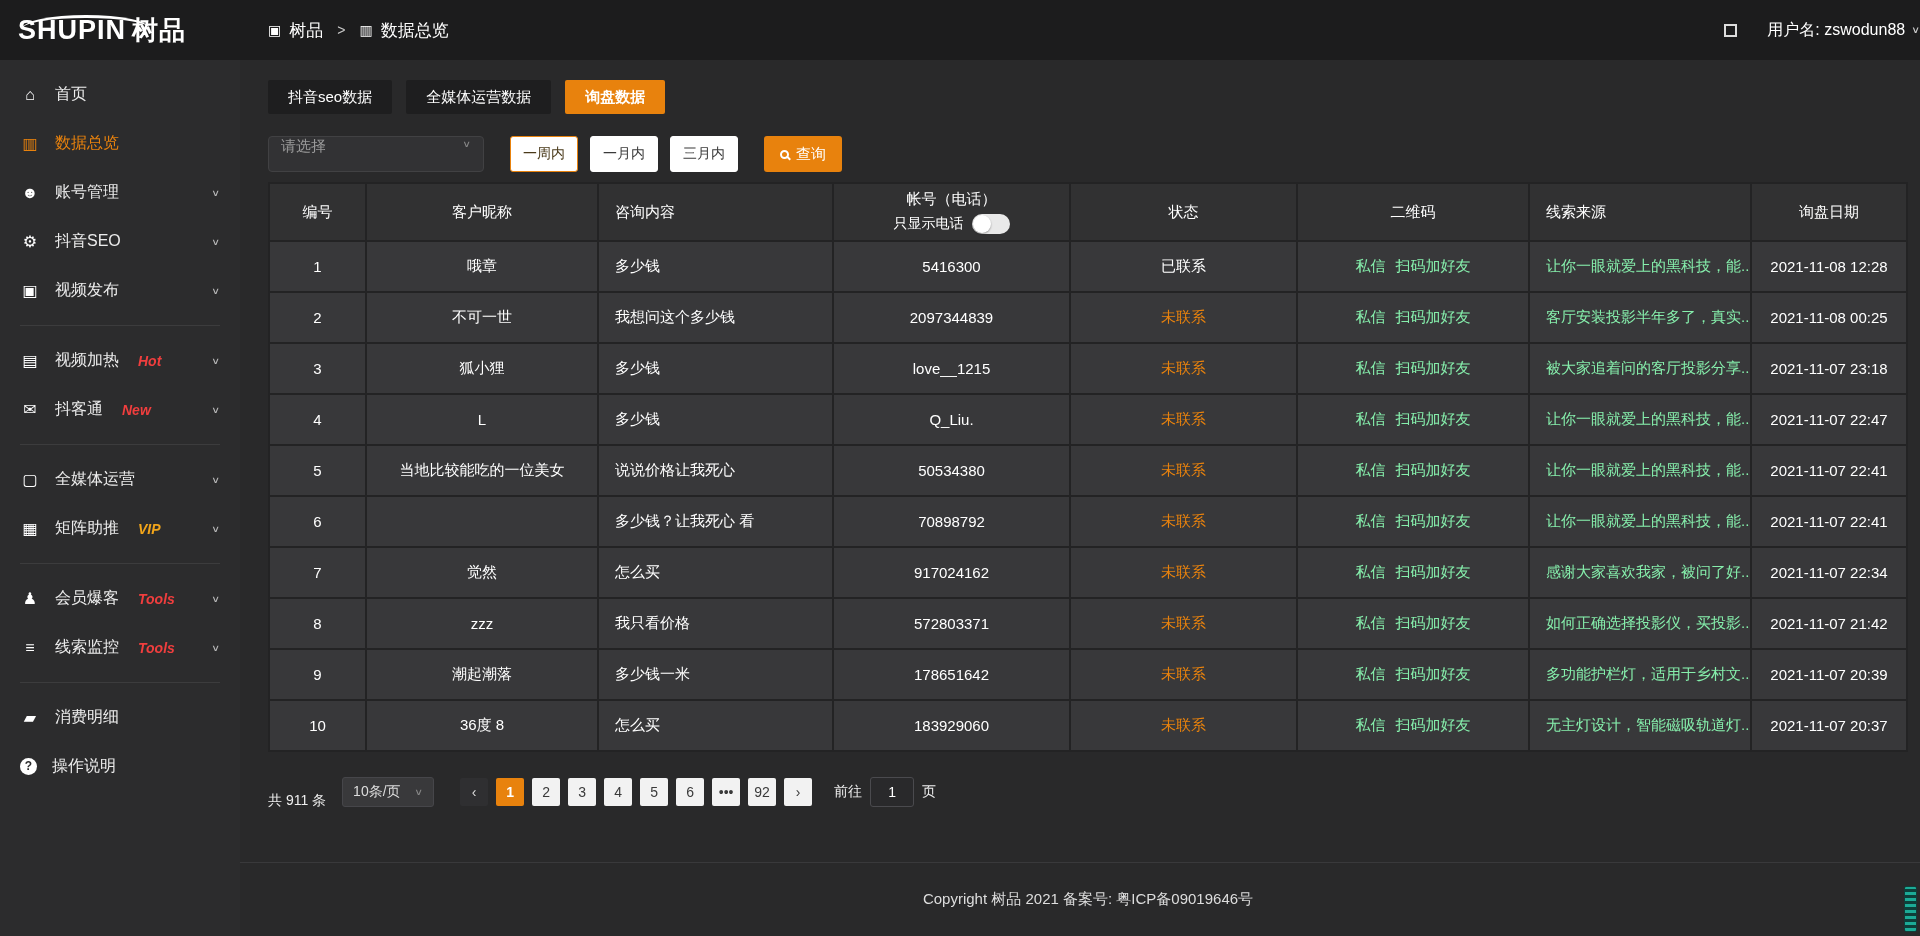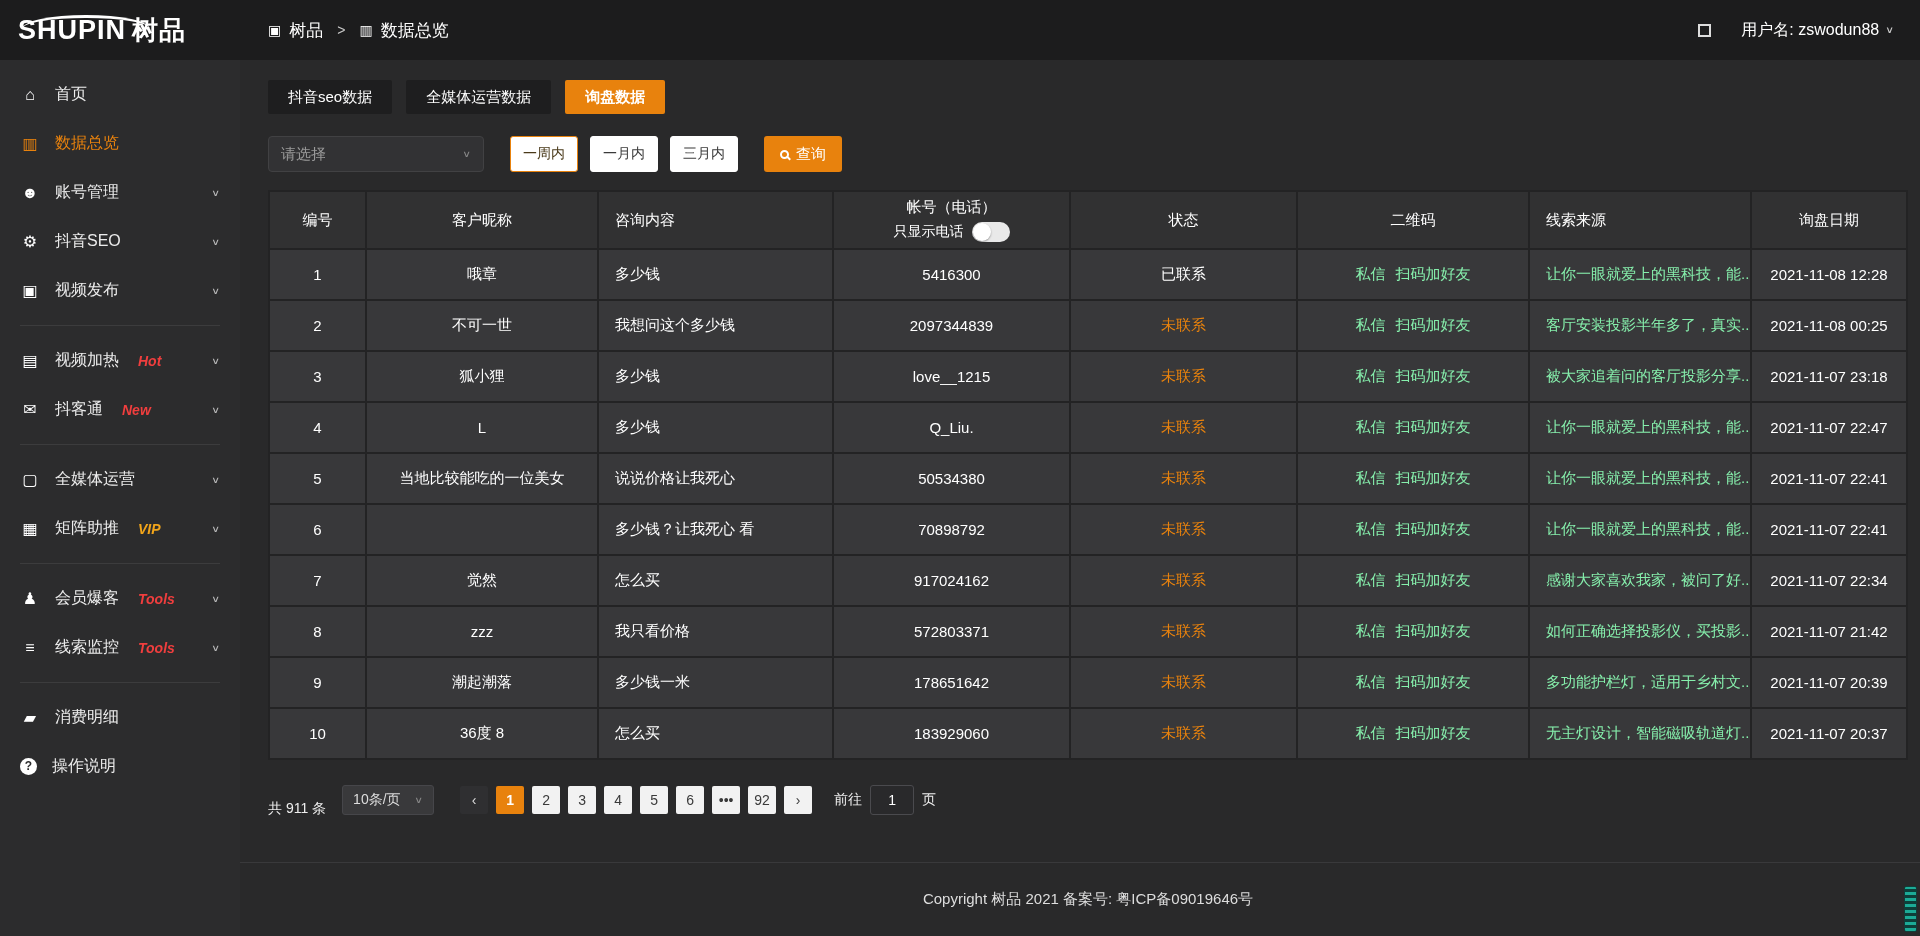--- a/index.html
+++ b/index.html
@@ -8,21 +8,21 @@
 
   
   .topbar { height:60px; background:#1c1c1d; display:flex; align-items:center; }
   .logo-box { width:240px; flex:0 0 240px; padding-left:18px; position:relative; }
   .logo-arc { position:absolute; top:2px; left:22px; width:128px; height:14px; border-top:3px solid #fff; border-radius:50% 50% 0 0 / 100% 100% 0 0; }
   .logo-text { font-size:27px; font-weight:bold; letter-spacing:1px; color:#fff; white-space:nowrap; }
   .logo-cn { font-size:26px; font-weight:bold; margin-left:6px; }
   .breadcrumb { display:flex; align-items:center; gap:8px; padding-left:28px; font-size:17px; color:#fff; }
   .bc-icon { font-size:14px; color:#fff; }
   .bc-sep { color:#ccc; margin:0 6px; font-size:14px; }
-  .topbar-right { margin-left:auto; display:flex; align-items:center; gap:30px; padding-right:26px; }
+  .topbar-right { margin-left:auto; display:flex; align-items:center; gap:30px; }
   .fs-box { width:13px; height:13px; border:2px solid #ddd; display:inline-block; cursor:pointer;
             background: linear-gradient(#1c1c1d,#1c1c1d) center/13px 5px no-repeat, linear-gradient(#1c1c1d,#1c1c1d) center/5px 13px no-repeat; }
   .user { display:flex; align-items:center; gap:6px; font-size:16px; color:#fff; cursor:pointer; }
   .caret { font-size:12px; color:#ccc; transform:scaleY(.8); }
 
   
   .layout { display:flex; height:876px; }
   .sidebar { width:240px; flex:0 0 240px; background:#2c2c2d; padding-top:10px; }
   .menu-item { height:49px; display:flex; align-items:center; gap:15px; padding:0 20px; font-size:16px; color:#ececec; cursor:pointer; }
   .menu-icon { width:20px; text-align:center; font-size:16px; color:#fff; flex:0 0 20px; }
@@ -35,31 +35,31 @@
   .main { flex:1; display:flex; flex-direction:column; background:#29292a; }
   .content { flex:1; padding:20px 28px 0 28px; }
 
   
   .tabs { display:flex; gap:14px; }
   .tab { height:34px; padding:0 20px; background:#1e1e1f; color:#fff; font-size:15px; border:none; border-radius:2px; cursor:pointer; font-family:inherit; }
   .tab.active { background:#e8820d; font-weight:bold; }
 
   
   .filters { display:flex; align-items:center; margin-top:22px; gap:12px; }
-  .select { width:216px; height:36px; background:#323234; border:1px solid #414143; border-radius:4px; display:flex; align-items:center; padding:0 12px; color:#9a9a9a; cursor:pointer; }
+  .select { width:216px; height:36px; background:#323234; border:1px solid #414143; border-radius:4px; display:flex; align-items:flex-start; padding:0 12px; color:#9a9a9a; cursor:pointer; }
   .sel-caret { margin-left:auto; color:#888; font-size:12px; transform:scaleY(.75); }
   .period-group { display:flex; gap:12px; margin-left:14px; }
   .period-btn { height:36px; min-width:56px; padding:0 12px; background:#fff; color:#3a3a3a; border:1px solid #fff; border-radius:3px; font-size:14px; cursor:pointer; font-family:inherit; }
   .period-btn.selected { border:1px solid #e8820d; color:#4a3a1a; }
   .search-btn { height:36px; padding:0 16px; margin-left:14px; background:#e8820d; color:#fff; border:none; border-radius:3px; font-size:15px; cursor:pointer; display:flex; align-items:center; gap:7px; font-family:Liberation Serif, serif; }
   .search-icon { width:9px; height:9px; border:2px solid #fff; border-radius:50%; position:relative; display:inline-block; }
   .search-icon::after { content:''; position:absolute; width:5px; height:2px; background:#fff; transform:rotate(45deg); right:-4px; bottom:-2px; }
 
   
-  table.data { margin-top:18px; width:100%; border-collapse:separate; border-spacing:2px; background:#232324; table-layout:fixed; }
+  table.data { margin-top:10px; width:100%; border-collapse:separate; border-spacing:2px; background:#232324; table-layout:fixed; }
   th { background:#313132; height:56px; font-weight:normal; font-size:15px; color:#fff; }
   td { background:#38383a; height:49px; text-align:center; font-size:15px; color:#fff; overflow:hidden; white-space:nowrap; }
   td.left, th.left { text-align:left; padding-left:16px; }
   col.c-no{width:95px} col.c-nick{width:230px} col.c-content{width:233px} col.c-acct{width:235px}
   col.c-status{width:225px} col.c-qr{width:230px} col.c-src{width:220px} col.c-date{width:154px}
   .phone-toggle-row { display:flex; align-items:center; justify-content:center; gap:8px; margin-top:5px; font-size:14px; }
   .toggle { width:38px; height:20px; background:#e9e9e9; border-radius:10px; position:relative; cursor:pointer; display:inline-block; }
   .toggle .knob { position:absolute; left:1px; top:1px; width:18px; height:18px; background:#fff; border-radius:50%; box-shadow:0 1px 2px rgba(0,0,0,.35); }
   a.olink { color:#86efac; text-decoration:none; cursor:pointer; }
   td .olink + .olink { margin-left:6px; }

